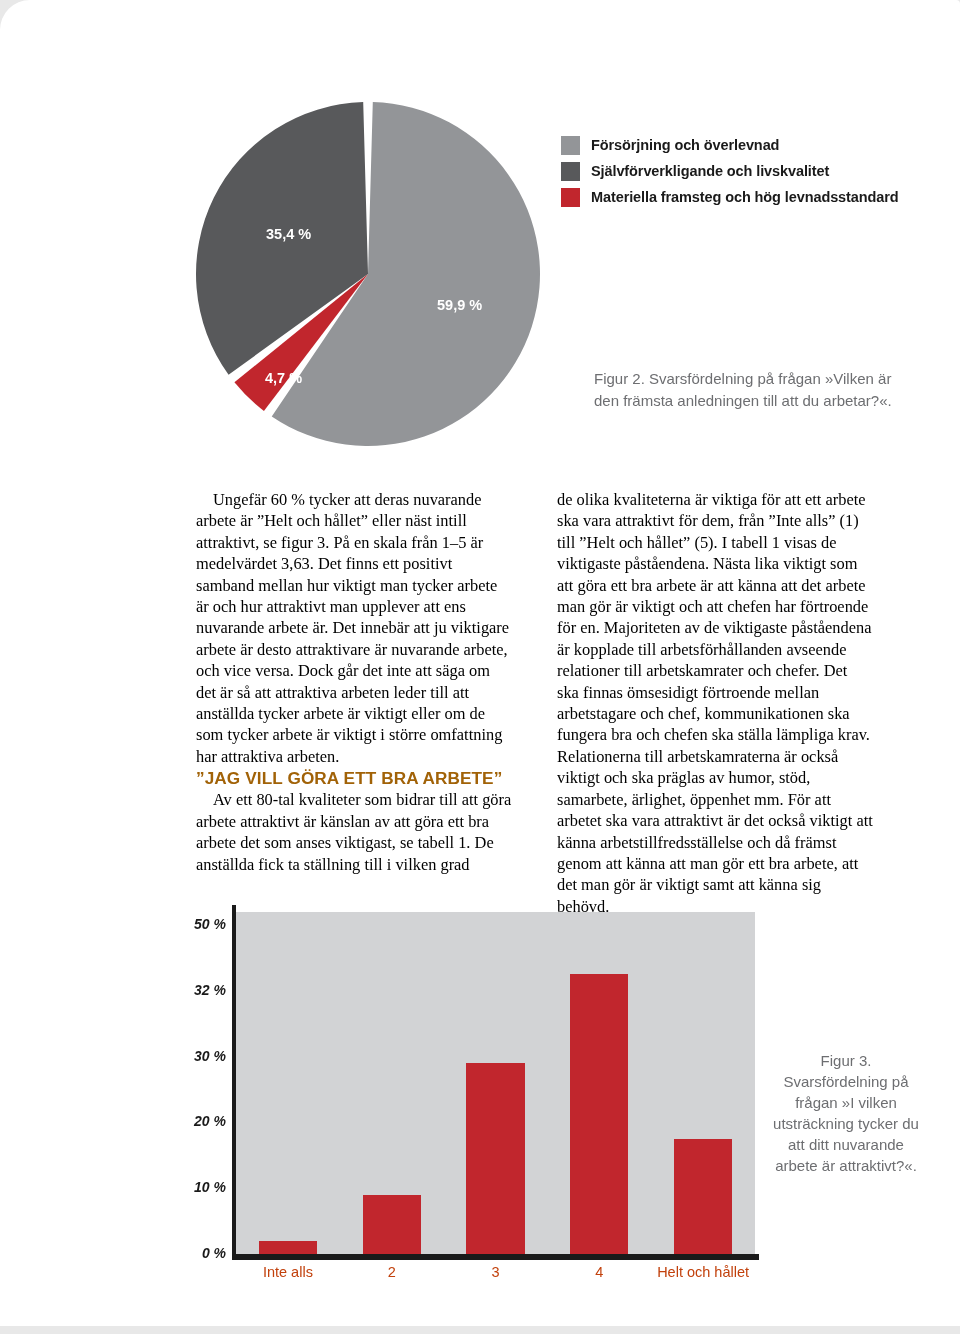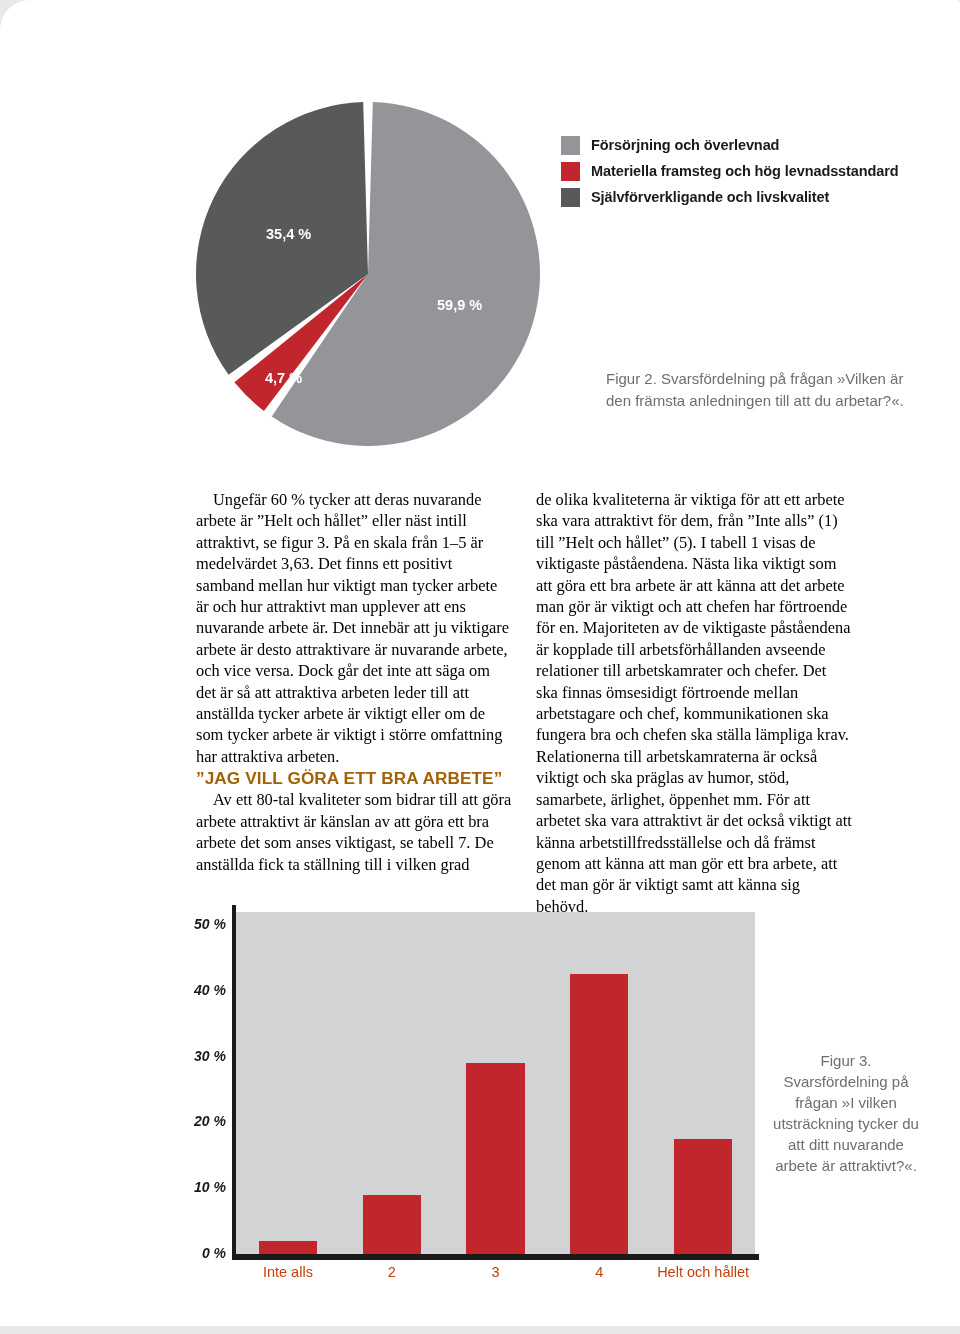--- a/index.html
+++ b/index.html
@@ -83,41 +83,40 @@
 
   .fig2-caption {
     position: absolute;
     left: 594px;
     top: 368px;
     width: 320px;
     font-family: "Liberation Sans", sans-serif;
     font-size: 15px;
     line-height: 22px;
     color: #6d6e71;
-    margin-left: 12px;
   }
 
   
   .cols {
     position: absolute;
     left: 0;
     top: 489px;
     width: 960px;
   }
   .col {
     position: absolute;
     width: 316px;
     font-family: "Liberation Serif", serif;
     font-size: 16.4px;
     line-height: 21.4px;
     color: #000000;
     text-align: left;
   }
   .col-left  { left: 196px; }
-  .col-right { left: 536px; }
+  .col-right { left: 557px; }
   .col p {
     margin: 0;
   }
   .col p.indent { text-indent: 17px; }
   .section-head {
     font-family: "Liberation Sans", sans-serif;
     font-weight: bold;
     font-size: 17.2px;
     color: #a16207;
     letter-spacing: 0.1px;
@@ -221,26 +220,26 @@
 <div class="page">
 
   <div class="pie-figure">
 
     <div class="legend">
       <div class="legend-row">
         <span class="legend-swatch" id="sw0" style="background: rgb(147, 149, 152);"></span>
         <span class="legend-label">Försörjning och överlevnad</span>
       </div>
       <div class="legend-row">
+        <span class="legend-swatch" id="sw2" style="background: rgb(88, 89, 91);"></span>
+        <span class="legend-label">Självförverkligande och livskvalitet</span>
+      </div>
+      <div class="legend-row">
         <span class="legend-swatch" id="sw1" style="background: rgb(193, 38, 45);"></span>
         <span class="legend-label">Materiella framsteg och hög levnadsstandard</span>
-      </div>
-      <div class="legend-row">
-        <span class="legend-swatch" id="sw2" style="background: rgb(88, 89, 91);"></span>
-        <span class="legend-label">Självförverkligande och livskvalitet</span>
       </div>
     </div>
 
     <div class="pie-wrap">
       <svg width="348" height="348" viewBox="0 0 348 348">
         <g id="pie-slices">
             <path d="M 174 174 L 178.80252186045382 2.067060213059051 A 172 172 0 1 1 77.71929433527221 316.5272806051602 Z" fill="#939598"></path>
             <path d="M 174 174 L 69.91333135416585 310.93051307218684 A 172 172 0 0 1 40.40649514218305 282.33639951468035 Z" fill="#C1262D"></path>
             <path d="M 174 174 L 34.567298053561956 274.71008702168706 A 172 172 0 0 1 169.19747813954612 2.067060213059051 Z" fill="#58595B"></path>
           </g>
@@ -251,34 +250,34 @@
     <span class="pie-label lbl-b">59,9 %</span>
     <span class="pie-label lbl-c">4,7 %</span>
 
     <div class="fig2-caption">Figur 2. Svarsfördelning på frågan »Vilken är den främsta anledningen till att du arbetar?«.</div>
   </div>
 
   <div class="cols">
     <div class="col col-left">
       <p class="indent">Ungefär 60 % tycker att deras nuvarande arbete är ”Helt och hållet” eller näst intill attraktivt, se figur 3. På en skala från 1–5 är medelvärdet 3,63. Det finns ett positivt samband mellan hur viktigt man tycker arbete är och hur attraktivt man upplever att ens nuvarande arbete är. Det innebär att ju viktigare arbete är desto attraktivare är nuvarande arbete, och vice versa. Dock går det inte att säga om det är så att attraktiva arbeten leder till att anställda tycker arbete är viktigt eller om de som tycker arbete är viktigt i större omfattning har attraktiva arbeten.</p>
       <p class="section-head">”JAG VILL GÖRA ETT BRA ARBETE”</p>
-      <p class="indent">Av ett 80-tal kvaliteter som bidrar till att göra arbete attraktivt är känslan av att göra ett bra arbete det som anses viktigast, se tabell 7. De anställda fick ta ställning till i vilken grad</p>
+      <p class="indent">Av ett 80-tal kvaliteter som bidrar till att göra arbete attraktivt är känslan av att göra ett bra arbete det som anses viktigast, se tabell 1. De anställda fick ta ställning till i vilken grad</p>
     </div>
     <div class="col col-right">
       <p>de olika kvaliteterna är viktiga för att ett arbete ska vara attraktivt för dem, från ”Inte alls” (1) till ”Helt och hållet” (5).  I tabell 1 visas de viktigaste påståendena. Nästa lika viktigt som att göra ett bra arbete är att känna att det arbete man gör är viktigt och att chefen har förtroende för en. Majoriteten av de viktigaste påståendena är kopplade till arbetsförhållanden avseende relationer till arbetskamrater och chefer.  Det ska finnas ömsesidigt förtroende mellan arbetstagare och chef, kommunikationen ska fungera bra och chefen ska ställa lämpliga krav. Relationerna till arbetskamraterna är också viktigt och ska präglas av humor, stöd, samarbete, ärlighet, öppenhet mm. För att arbetet ska vara attraktivt är det också viktigt att känna arbetstillfredsställelse och då främst genom att känna att man gör ett bra arbete, att det man gör är viktigt samt att känna sig behövd.</p>
     </div>
   </div>
 
   <div class="bar-figure">
     <div class="ytick-col" id="yticks">
         <div class="ytick" style="top: 345px;">0 %</div>
         <div class="ytick" style="top: 279.231px;">10 %</div>
         <div class="ytick" style="top: 213.462px;">20 %</div>
         <div class="ytick" style="top: 147.692px;">30 %</div>
-        <div class="ytick" style="top: 81.9231px;">40 %</div>
+        <div class="ytick" style="top: 81.9231px;">32 %</div>
         <div class="ytick" style="top: 16.1538px;">50 %</div>
       </div>
     <div class="chart-box"></div>
     <div class="bars" id="bars">
         <div class="bar" style="background: rgb(193, 38, 45); left: 22.836px; width: 58.128px; height: 13.1538px;"></div>
         <div class="bar" style="background: rgb(193, 38, 45); left: 126.636px; width: 58.128px; height: 59.1923px;"></div>
         <div class="bar" style="background: rgb(193, 38, 45); left: 230.436px; width: 58.128px; height: 190.731px;"></div>
         <div class="bar" style="background: rgb(193, 38, 45); left: 334.236px; width: 58.128px; height: 279.519px;"></div>
         <div class="bar" style="background: rgb(193, 38, 45); left: 438.036px; width: 58.128px; height: 115.096px;"></div>
       </div>

